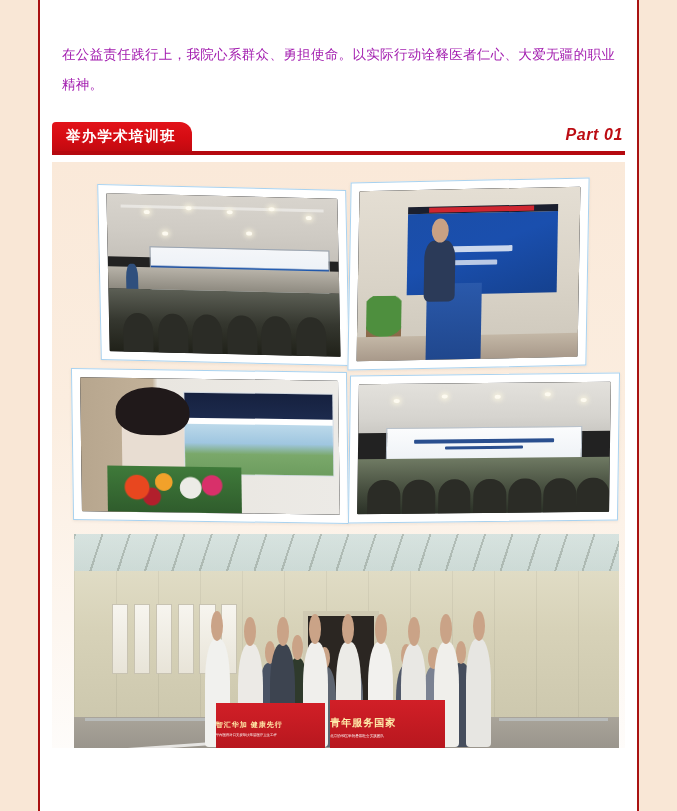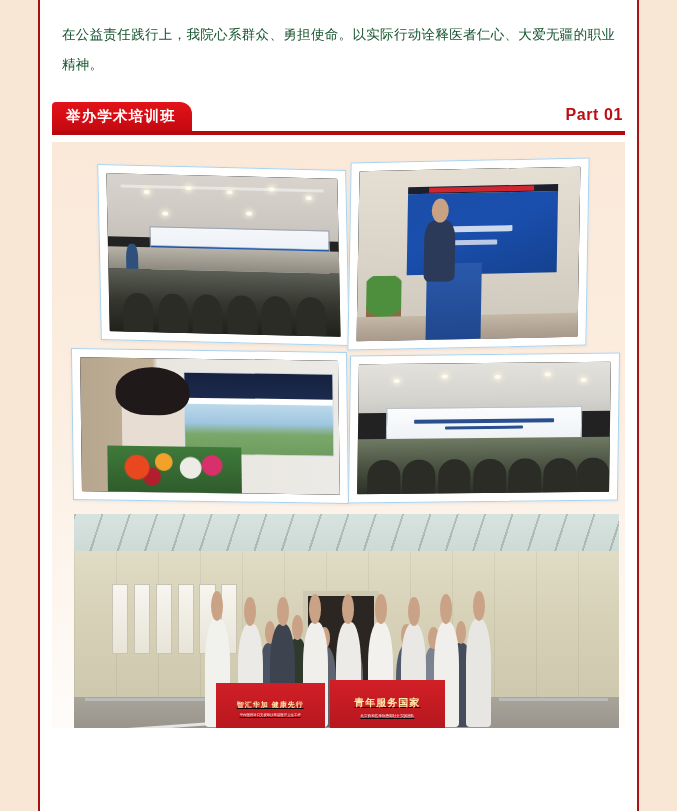--- a/index.html
+++ b/index.html
@@ -16,23 +16,24 @@
     background: #ffffff;
     border-left: 2px solid #a91212;
     border-right: 2px solid #a91212;
   }
   .intro {
     padding: 26px 22px 0 22px;
   }
   .intro p {
     font-size: 13.5px;
     line-height: 30px;
-    color: #14532d;
+    color: #a21caf;
     letter-spacing: 0.2px;
     text-align: justify;
+    margin-top: 20px;
   }
 
   
   .section-head {
     position: relative;
     margin: 22px 12px 0 12px;
     height: 40px;
     padding-left: 14px;
   }
   .tab {
@@ -51,20 +52,21 @@
     font-weight: bold;
     letter-spacing: 1.2px;
     white-space: nowrap;
   }
   .part-label {
     position: absolute;
     right: 2px; top: 4px;
     color: #bc0d14;
     font-size: 16px;
     font-weight: bold;
+    font-style: italic;
     letter-spacing: 0.6px;
   }
   .rule {
     position: absolute;
     left: 0; right: 0; top: 29px;
     height: 4px;
     background: #b5090f;
     z-index: 2;
   }
 
@@ -194,21 +196,21 @@
     background: linear-gradient(180deg,#f7f5ef,#e8e4d8); border:1px solid #c8c3b2; }
   .bg-ground { position:absolute; left:0; right:0; bottom:0; height:22%;
     background: linear-gradient(180deg,#a9a49a 0%, #9a958c 60%, #8e8981 100%); }
   .bg-ground::before { content:""; position:absolute; left:4%; bottom:36%; width:22%; height:3px;
     background:rgba(255,255,255,.75); transform:rotate(-4deg); }
   .bg-rail { position:absolute; bottom:20%; height:3px; background:#b9bcbb; }
   .person { position:absolute; bottom:9%; border-radius:40% 40% 4px 4px; }
   .person::before { content:""; position:absolute; left:26%; top:-26%; width:48%; height:28%;
     border-radius:50%; background:#caa387; }
   .banner-red { position:absolute; bottom:6%; background: linear-gradient(180deg,#d11f27 0%, #b4161d 100%);
-    display:flex; flex-direction:column; align-items:center; justify-content:center;text-decoration:underline; }
+    display:flex; flex-direction:column; justify-content:center; }
   .banner-red .big-t { color:#ffe9a8; font-weight:bold; letter-spacing:1px; white-space:nowrap; }
   .banner-red .sm-t  { color:#ffffff; white-space:nowrap; }
 
   .panel-foot { position:absolute; left:0; right:0; bottom:0; height:46px; background:#ffffff; }
 </style>
 </head>
 <body>
 
 <div class="page">
 

